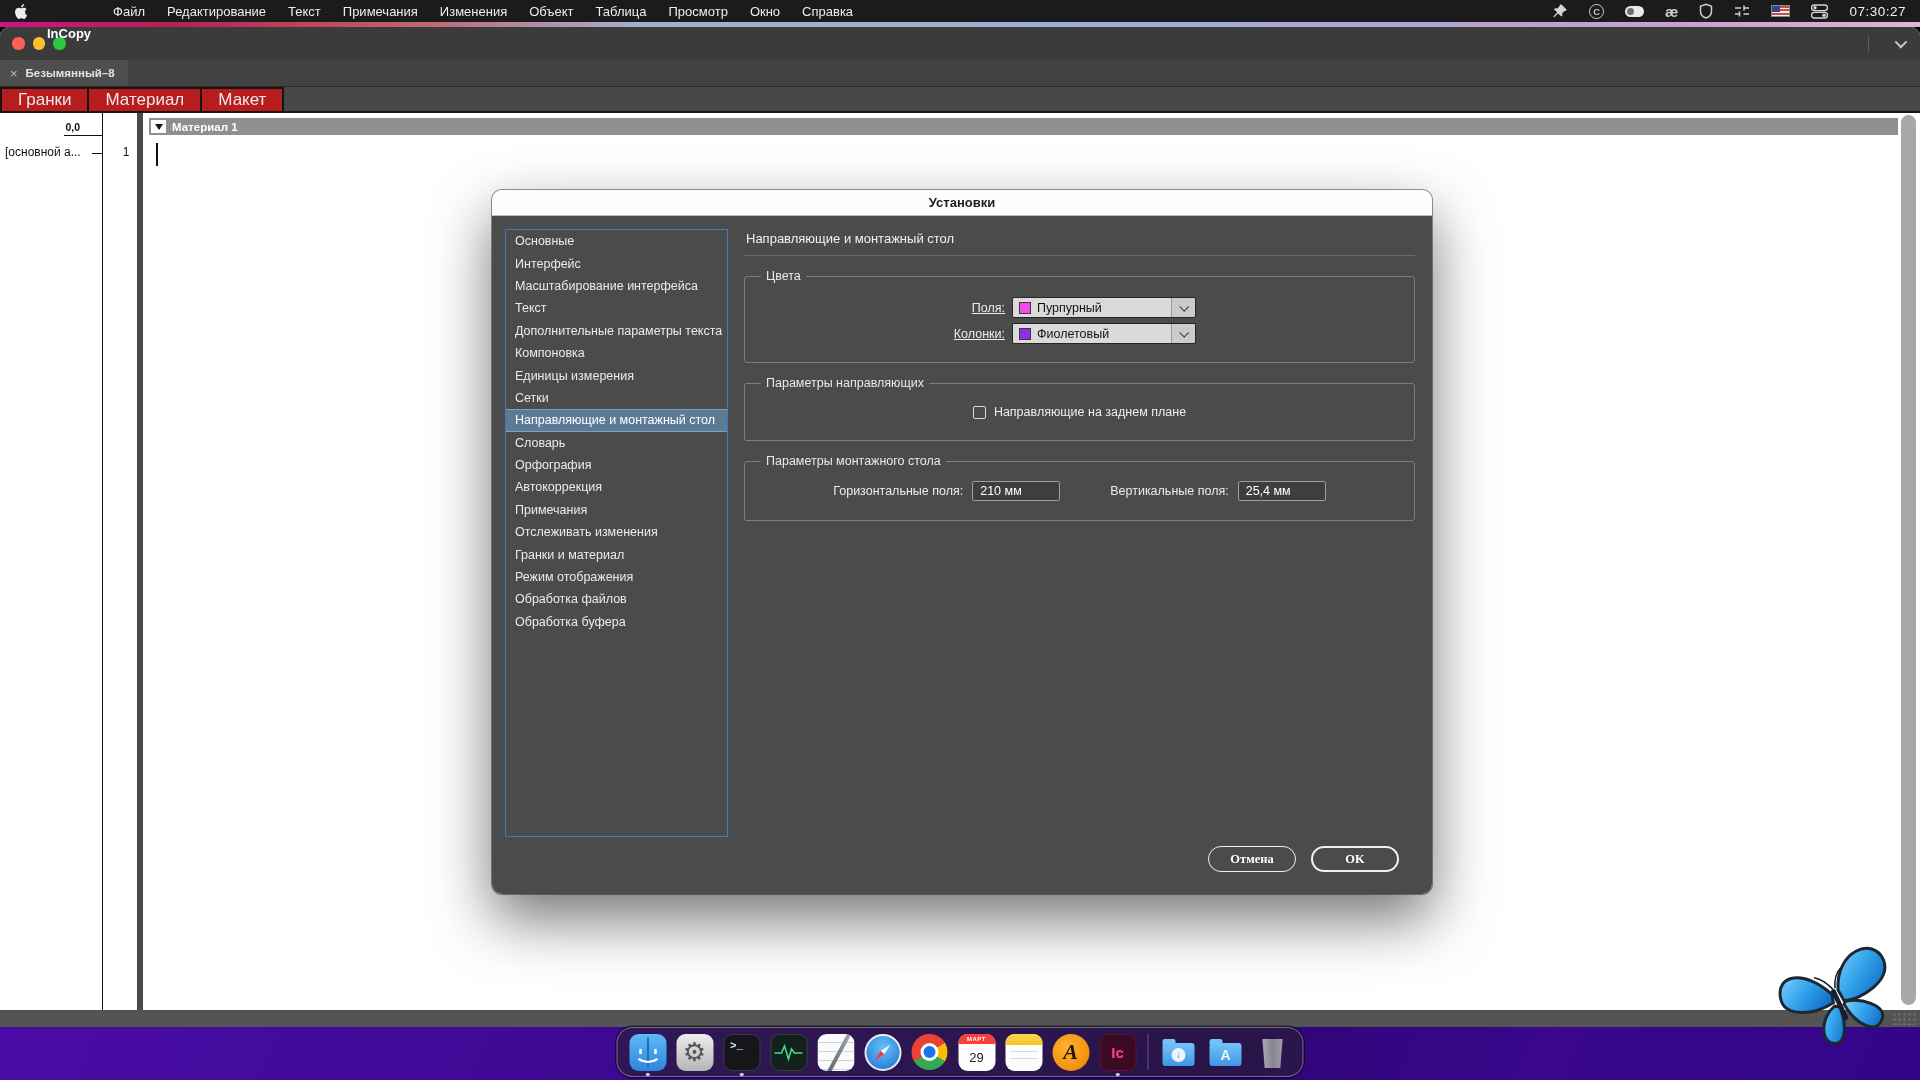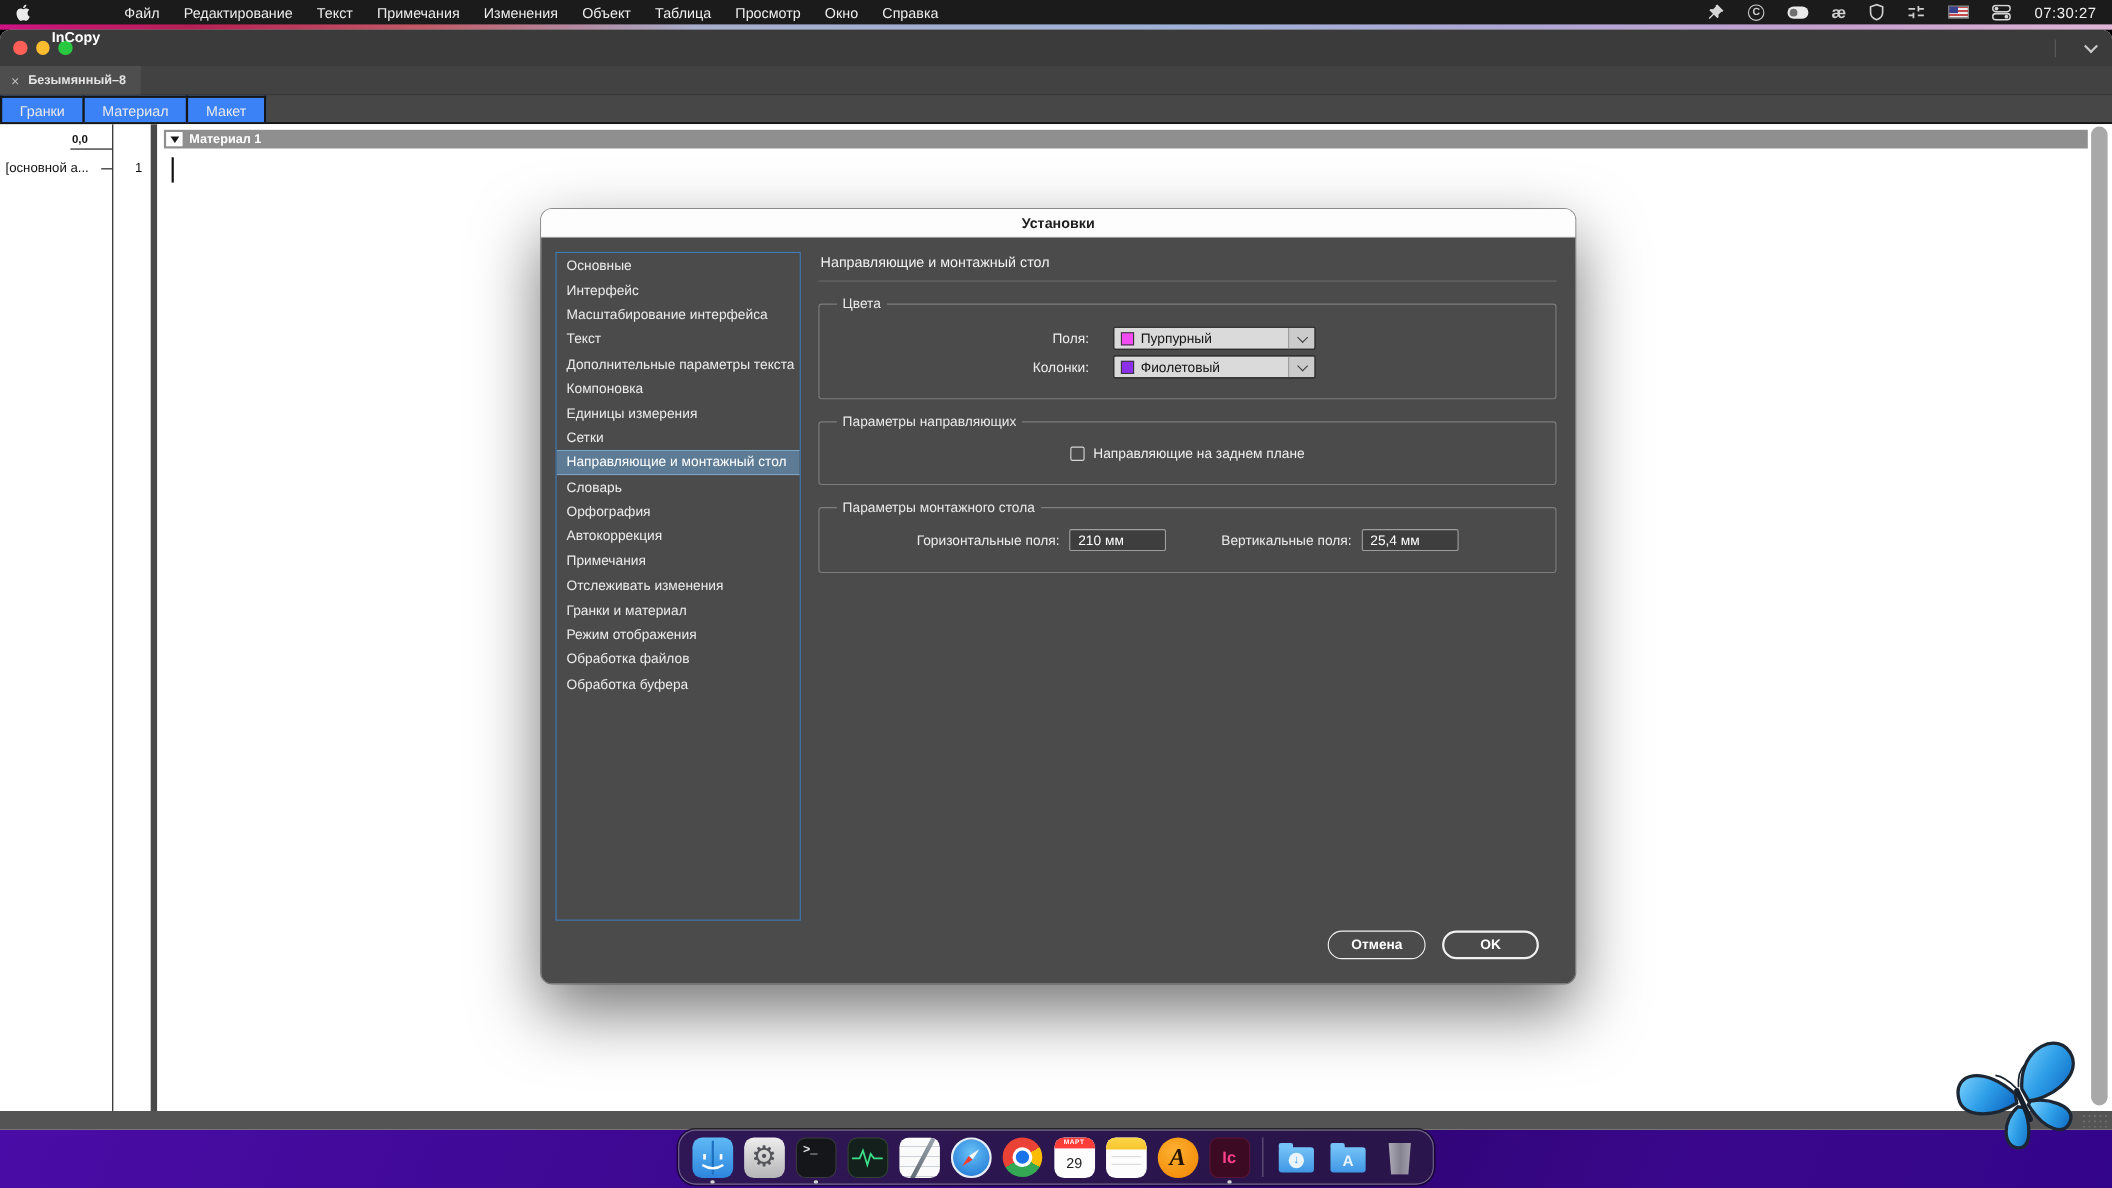--- a/index.html
+++ b/index.html
@@ -44,22 +44,22 @@
   .tb-sep { width:1px; height:16px; background:#5e5e5e; }
   .chev-down { width:9px; height:9px; border-right:2px solid #c9c9c9; border-bottom:2px solid #c9c9c9;
     transform:rotate(45deg) translateY(-2px); }
 
   .doc-tabbar { height:27px; background:#424242; display:flex; border-bottom:1px solid #2c2c2c; }
   .doc-tab { width:128px; background:#4e4e4e; display:flex; align-items:center; padding:0 10px;
     color:#e3e3e3; font-size:11.5px; font-weight:bold; gap:8px; }
   .doc-tab .close-x { color:#bdbdbd; font-size:13px; font-weight:normal; }
 
   .view-tabbar { height:26px; background:#474747; display:flex; border-bottom:2px solid #161616; }
-  .view-tab { background:#3b82f6; border:2px solid #161616; border-bottom:none; margin-right:-2px;
-    color:#eaeaea; font-size:13px; display:flex; align-items:center; justify-content:center;
+  .view-tab { background:#b91c1c; border:2px solid #161616; border-bottom:none; margin-right:-2px;
+    color:#eaeaea; font-size:17px; display:flex; align-items:center; justify-content:center;
     padding:0 16px; min-width:64px; }
 
   .workspace { position:relative; height:897px; background:#fff; }
   .col-a { position:absolute; left:0; top:0; width:103px; height:100%; border-right:1.5px solid #111; }
   .ruler-zero { position:absolute; right:22px; top:8px; font-size:10.5px; font-weight:bold; color:#111; }
   .ruler-zero-line { position:absolute; right:0; top:22px; width:38px; border-top:1.5px solid #111; }
   .para-style { position:absolute; left:5px; top:32px; font-size:12px; color:#111; }
   .ruler-tick { position:absolute; right:0; top:40px; width:10px; border-top:1.5px solid #111; }
   .col-b { position:absolute; left:104.5px; top:0; width:33px; height:100%; }
   .line-num { position:absolute; right:8px; top:32px; font-size:12px; color:#111; }
@@ -94,21 +94,21 @@
     font-size:12.5px; color:#ebebeb; white-space:nowrap;text-align:right; }
   .cat-item.selected { background:#5d7b94; color:#fff; box-shadow:inset 0 1px 0 #7ba3c4, inset 0 -1px 0 #7ba3c4; }
 
   .panel { position:absolute; left:252px; top:12px; right:17px; }
   .panel-title { font-size:13px; color:#f2f2f2; margin:3px 0 9px 2px; }
   .panel-sep { border:none; border-top:1px solid #6b6b6b; margin:0 0 4px 0; }
   fieldset.grp { border:1px solid #7d7d7d; border-radius:3px; margin-top:13px; padding:9px 12px 13px; }
   fieldset.grp legend { font-size:12.5px; color:#e9e9e9; padding:0 5px; margin-left:4px; }
 
   .color-row { display:flex; align-items:center; justify-content:flex-start; margin:5px 0; }
-  .color-label { width:255px; text-align:right; font-size:12.5px; color:#ececec; padding-right:22px; }
+  .color-label { width:255px; text-align:right; font-size:12.5px; color:#ececec; padding-right:7px;text-decoration:underline; }
   .dropdown { display:flex; height:21px; border:1px solid #262626; border-radius:2px; overflow:hidden; }
   .dd-value { width:158px; background:#dadada; display:flex; align-items:center; padding:0 6px; gap:6px; }
   .swatch { width:12px; height:12px; border:1px solid #3a3a3a; }
   .swatch-magenta { background:#f24bf2; }
   .swatch-violet { background:#8b2fe8; }
   .dd-text { font-size:12.5px; color:#141414; }
   .dd-btn { width:24px; background:#cbcbcb; border-left:1px solid #9b9b9b;
     display:flex; align-items:center; justify-content:center; }
   .dd-chev { width:7px; height:7px; border-right:1.8px solid #3c3c3c; border-bottom:1.8px solid #3c3c3c;
     transform:rotate(45deg) translateY(-1px); }
@@ -119,21 +119,21 @@
 
   .pb-row { display:flex; align-items:center; justify-content:center; gap:9px; padding:4px 0 6px; }
   .pb-label { font-size:12.5px; color:#ececec; }
   .pb-gap { width:32px; }
   .text-input { width:88px; height:20px; background:#3e3e3e; border:1px solid #9e9e9e; border-radius:2px;
     color:#fff; font-size:12.5px; display:flex; align-items:center; padding:0 7px; }
 
   .dlg-buttons { position:absolute; right:33px; bottom:22px; display:flex; gap:15px; }
   .btn { height:26px; min-width:88px; padding:0 20px; border-radius:13px; background:transparent;
     border:1.5px solid #f1f1f1; color:#fff; font-size:12.5px; font-weight:bold;
-    display:flex; align-items:center; justify-content:center; font-family:Liberation Sans, sans-serif; }
+    display:flex; align-items:center; justify-content:center; font-family:Liberation Serif, serif; }
   .btn-ok { border-width:2px; }
 
   
   .butterfly { position:absolute; left:1778px; top:945px; z-index:30; }
 
   
   .dock { position:absolute; left:50%; transform:translateX(-50%); bottom:3px; height:50px; z-index:60;
     background:rgba(38,32,48,0.62); border:1px solid rgba(175,175,185,0.55); border-radius:16px;
     box-shadow:0 0 0 1.5px rgba(10,5,20,0.65); display:flex; align-items:center; gap:9px; padding:0 11px; }
   .dock-item { position:relative; width:38px; height:38px; display:flex; align-items:center; justify-content:center; }

